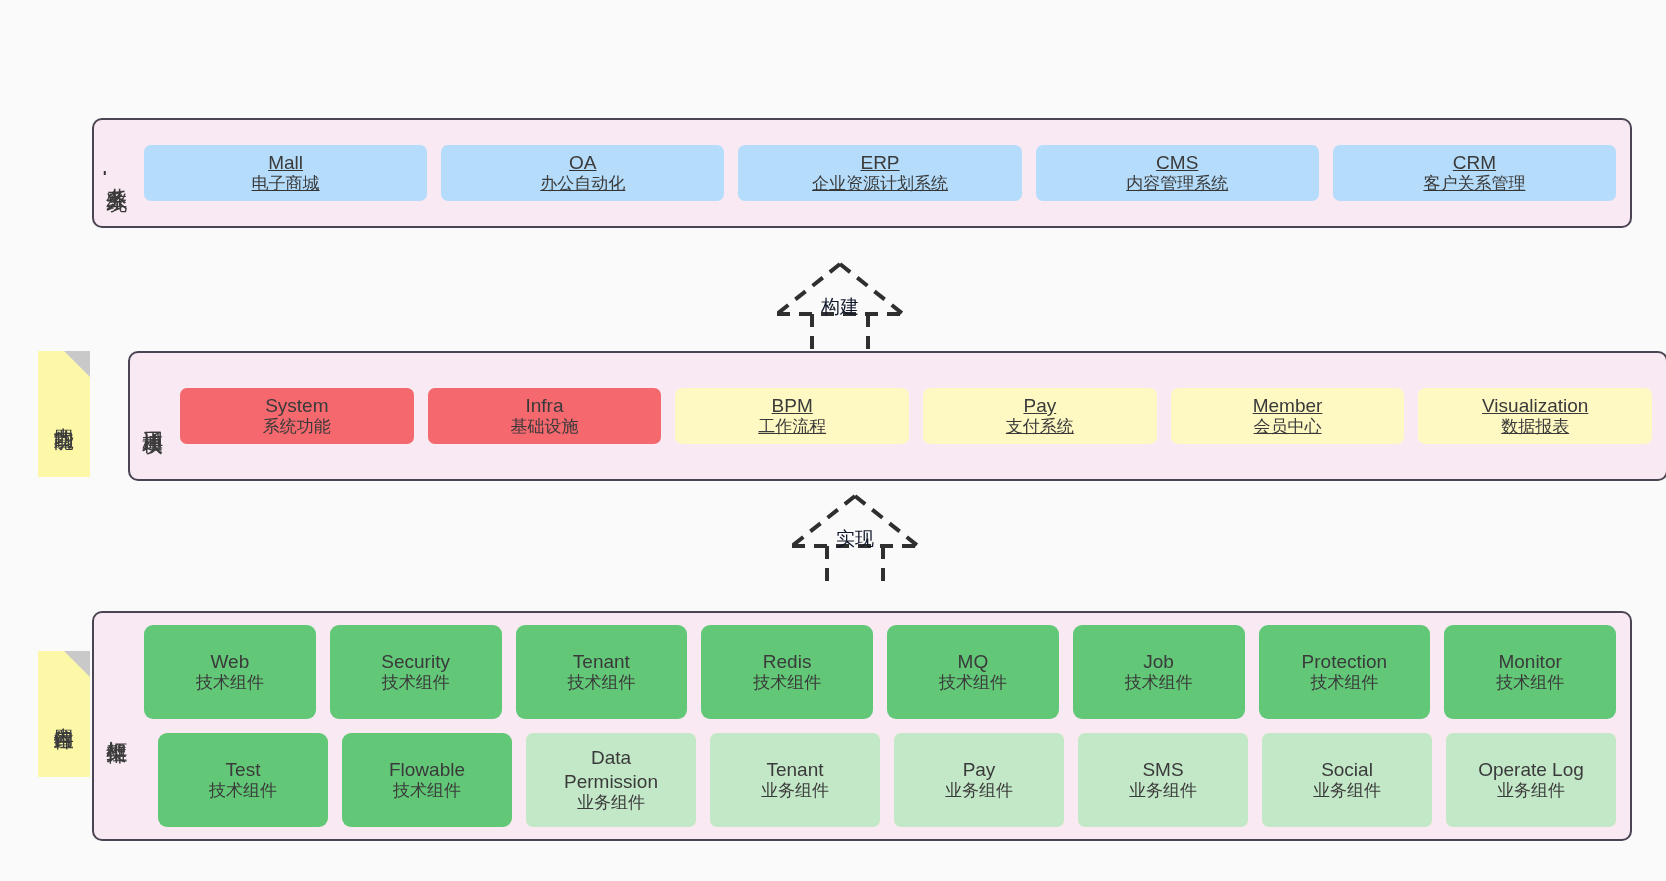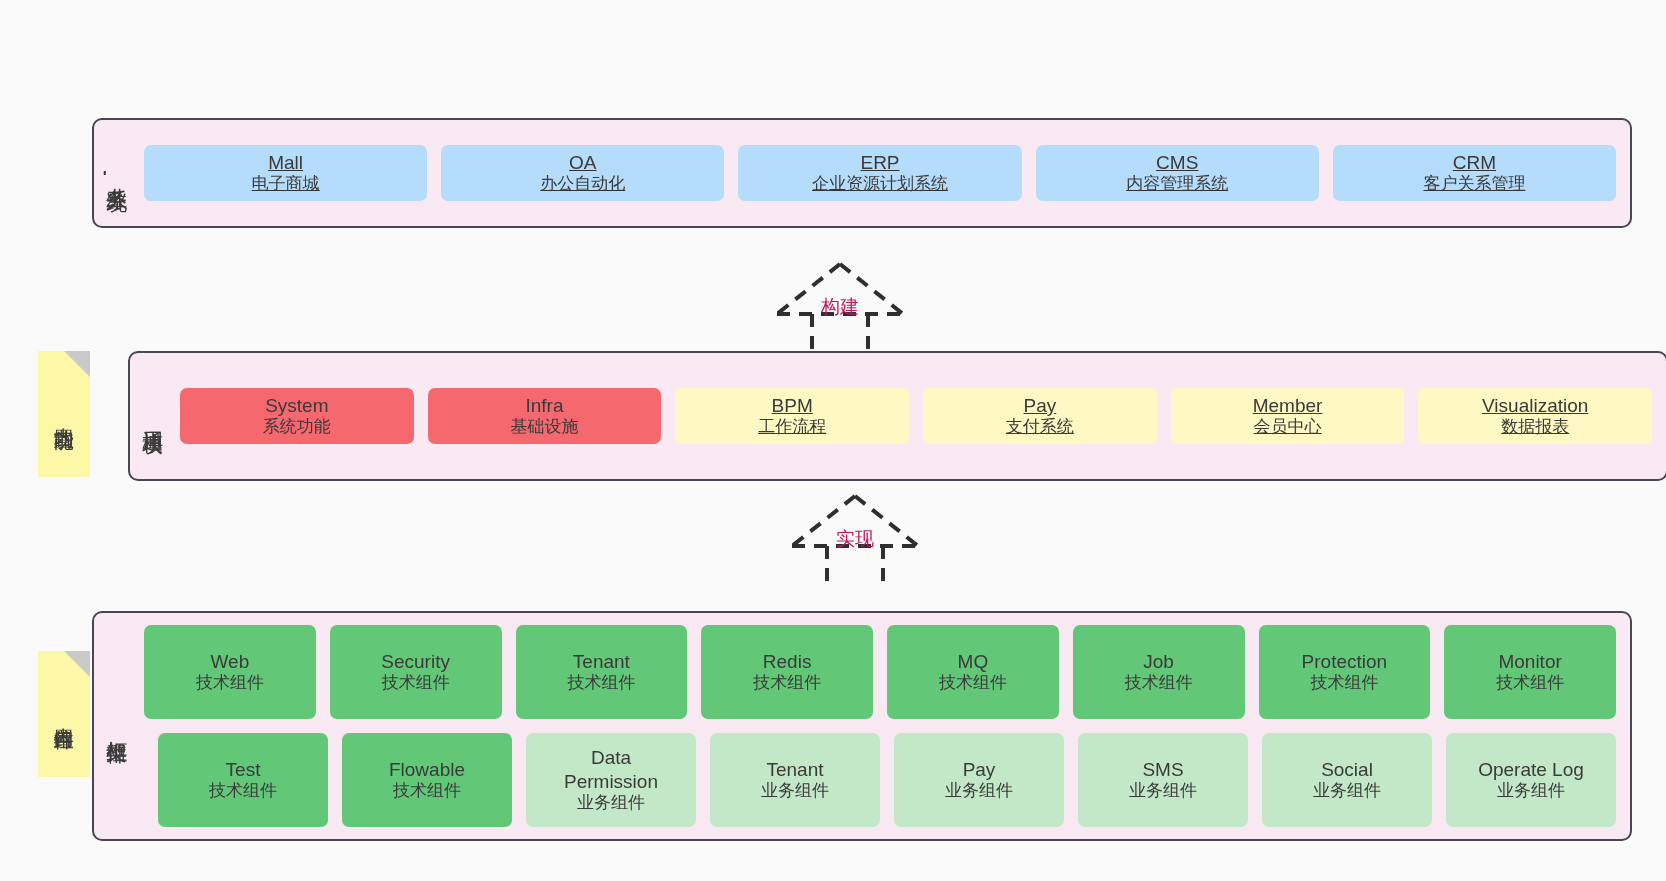--- a/index.html
+++ b/index.html
@@ -73,21 +73,21 @@
     padding: 6px 4px;
     box-sizing: border-box;
     color: #3a3a3a;
   }
   .cell .t1 { font-size: 19px; }
   .cell .t2 { font-size: 17px; }
 
   .blue  { background: #b5ddfb; }
   .red   { background: #f4686e; }
   .pink  { background: #fef9c3; text-decoration: underline; }
-  .green { background: #62c878; }
+  .green { background: #62c878; border-radius: 9px; }
   .lgreen{ background: #c3e8c8; }
 
   
   .note {
     position: absolute;
     box-sizing: border-box;
     background: #fcf8a8;
     display: flex;
     align-items: center;
     justify-content: center;
@@ -117,21 +117,21 @@
     width: 160px;
     height: 96px;
   }
   .arrow svg { display: block; }
   .arrow-label {
     position: absolute;
     left: 50%;
     transform: translateX(-50%);
     bottom: 34px;
     font-size: 19px;
-    color: #be185d;
+    color: #0f172a;
     background: transparent;
     white-space: nowrap;
     user-select: none;
   }
 </style>
 </head>
 <body>
 
 <div class="canvas">
 

